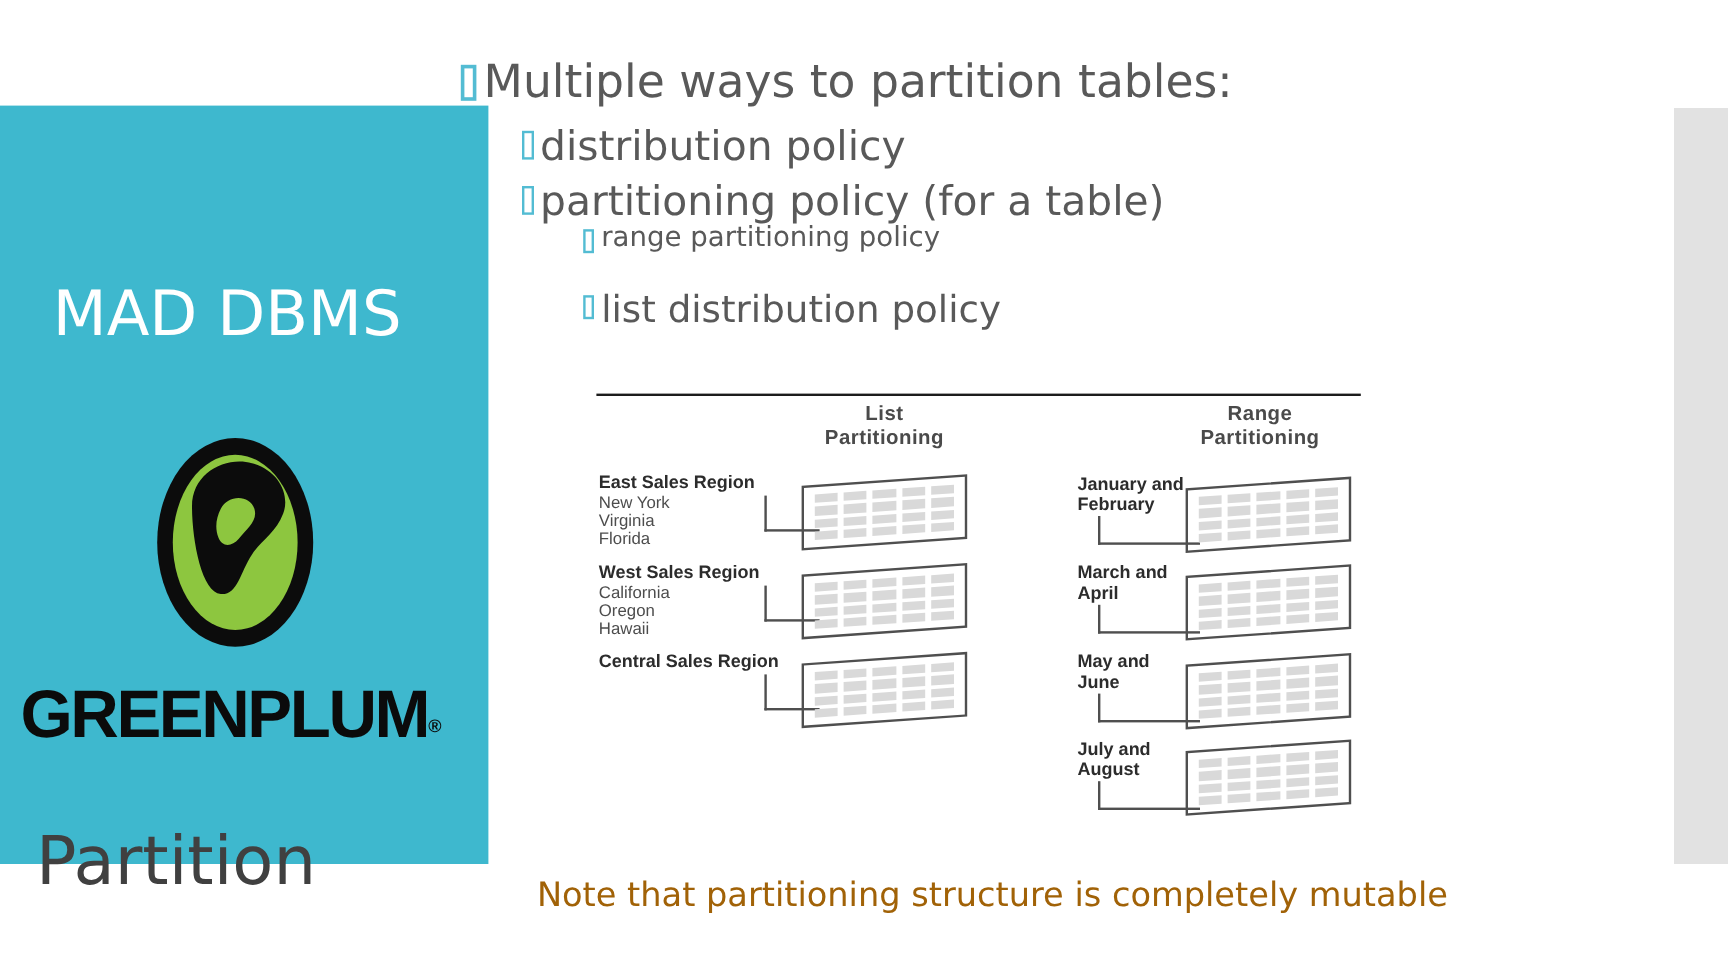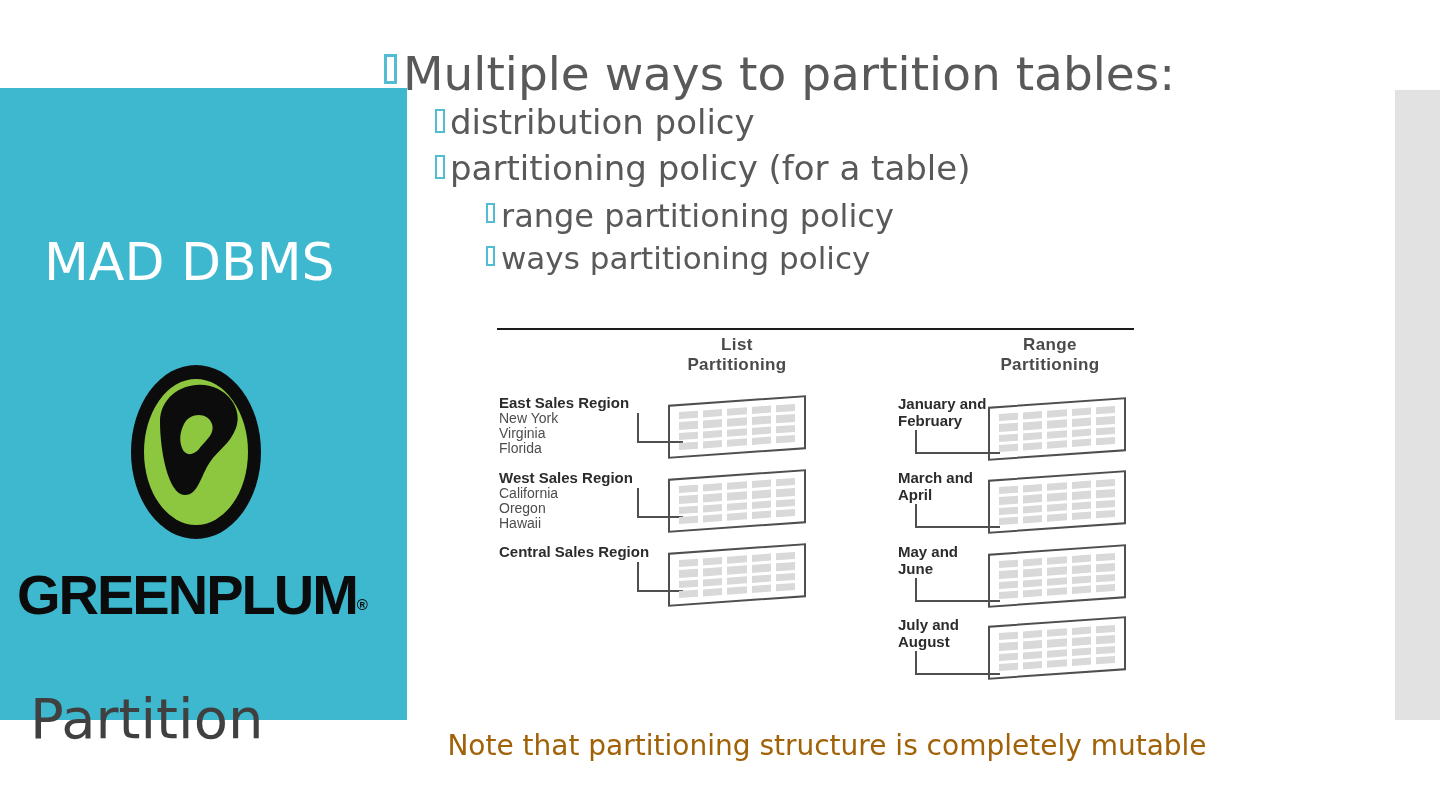--- a/index.html
+++ b/index.html
@@ -14,24 +14,24 @@
   .wordmark { position:absolute; left:17px; top:474px; width:385px; font-family:"Liberation Sans", sans-serif;
               font-weight:bold; font-size:56px; letter-spacing:-2px; color:#0b0b0b; white-space:nowrap; }
   .wordmark .reg { font-size:15px; letter-spacing:0; font-weight:bold; position:relative; top:-4px; }
   .section-title { position:absolute; left:30px; top:598px; font-size:56px; color:#404040; white-space:nowrap; }
 
   
   .right-strip { position:absolute; left:1395px; top:90px; width:45px; height:630px; background:#e2e2e2; }
 
   
   .tline { position:absolute; display:flex; align-items:flex-start; color:#595959; }
-  .t1 { left:384px; top:46px; font-size:47px; }
+  .t1 { left:384px; top:46px; font-size:38px; }
   .t2a { left:435px; top:102px; font-size:34px; }
   .t2b { left:435px; top:148px; font-size:34px; }
-  .t3a { left:486px; top:197px; font-size:32px; }
+  .t3a { left:486px; top:185px; font-size:23px; }
   .t3b { left:486px; top:240px; font-size:31px; }
   .sq { display:inline-block; flex:none; border-style:solid; border-color:#53bcd3; background:transparent; }
   .sq1 { width:13px; height:30px; border-width:3px; margin:8px 6px 0 0; }
   .sq2 { width:10px; height:24px; border-width:2px; margin:7px 5px 0 0; }
   .sq3 { width:9px; height:20px; border-width:2px; margin:6px 6px 0 0; }
 
   
   .diagram { position:absolute; left:497px; top:328px; width:640px; height:368px;
              font-family:Liberation Sans, sans-serif; }
   .topline { position:absolute; left:0; top:0; width:637px; height:2px; background:#1c1c1c; }
@@ -99,21 +99,21 @@
   <div class="tline t2b">
     <span class="sq sq2"></span>
     <span>partitioning policy (for a table)</span>
   </div>
   <div class="tline t3a">
     <span class="sq sq3"></span>
     <span>range partitioning policy</span>
   </div>
   <div class="tline t3b">
     <span class="sq sq3"></span>
-    <span>ways partitioning policy</span>
+    <span>list distribution policy</span>
   </div>
 
   <div class="diagram">
     <div class="topline"></div>
     <div class="dg-header hdr-list">List
 Partitioning</div>
     <div class="dg-header hdr-range">Range
 Partitioning</div>
 
     <div class="row-label lr0">

